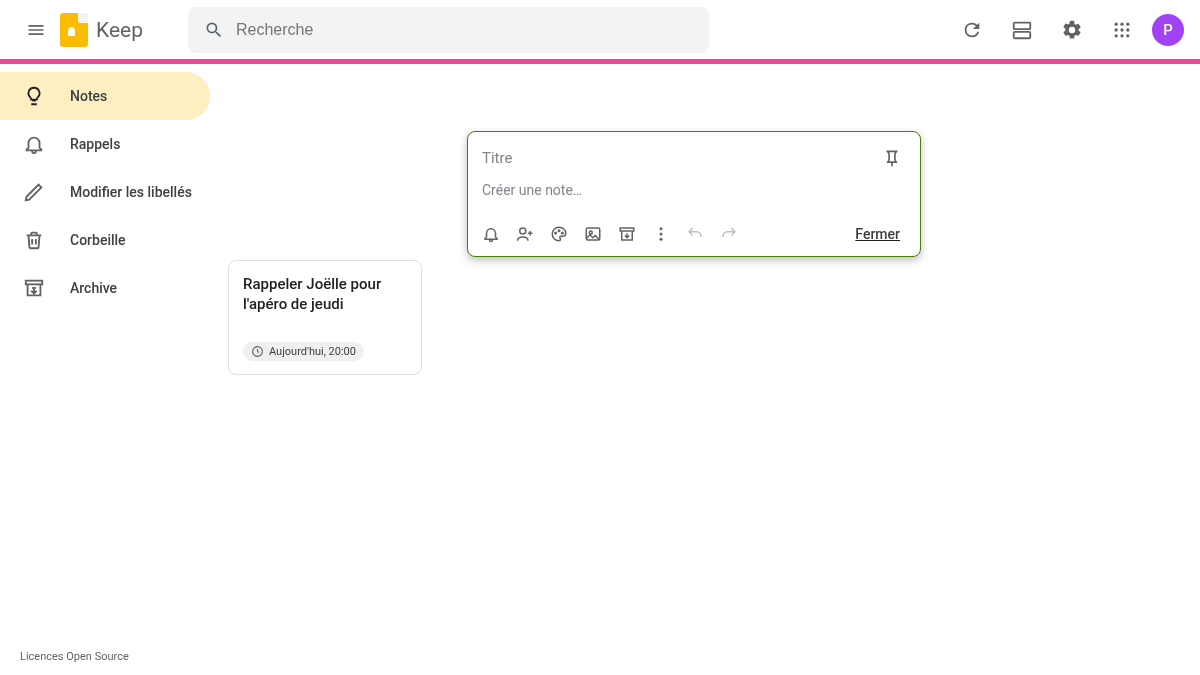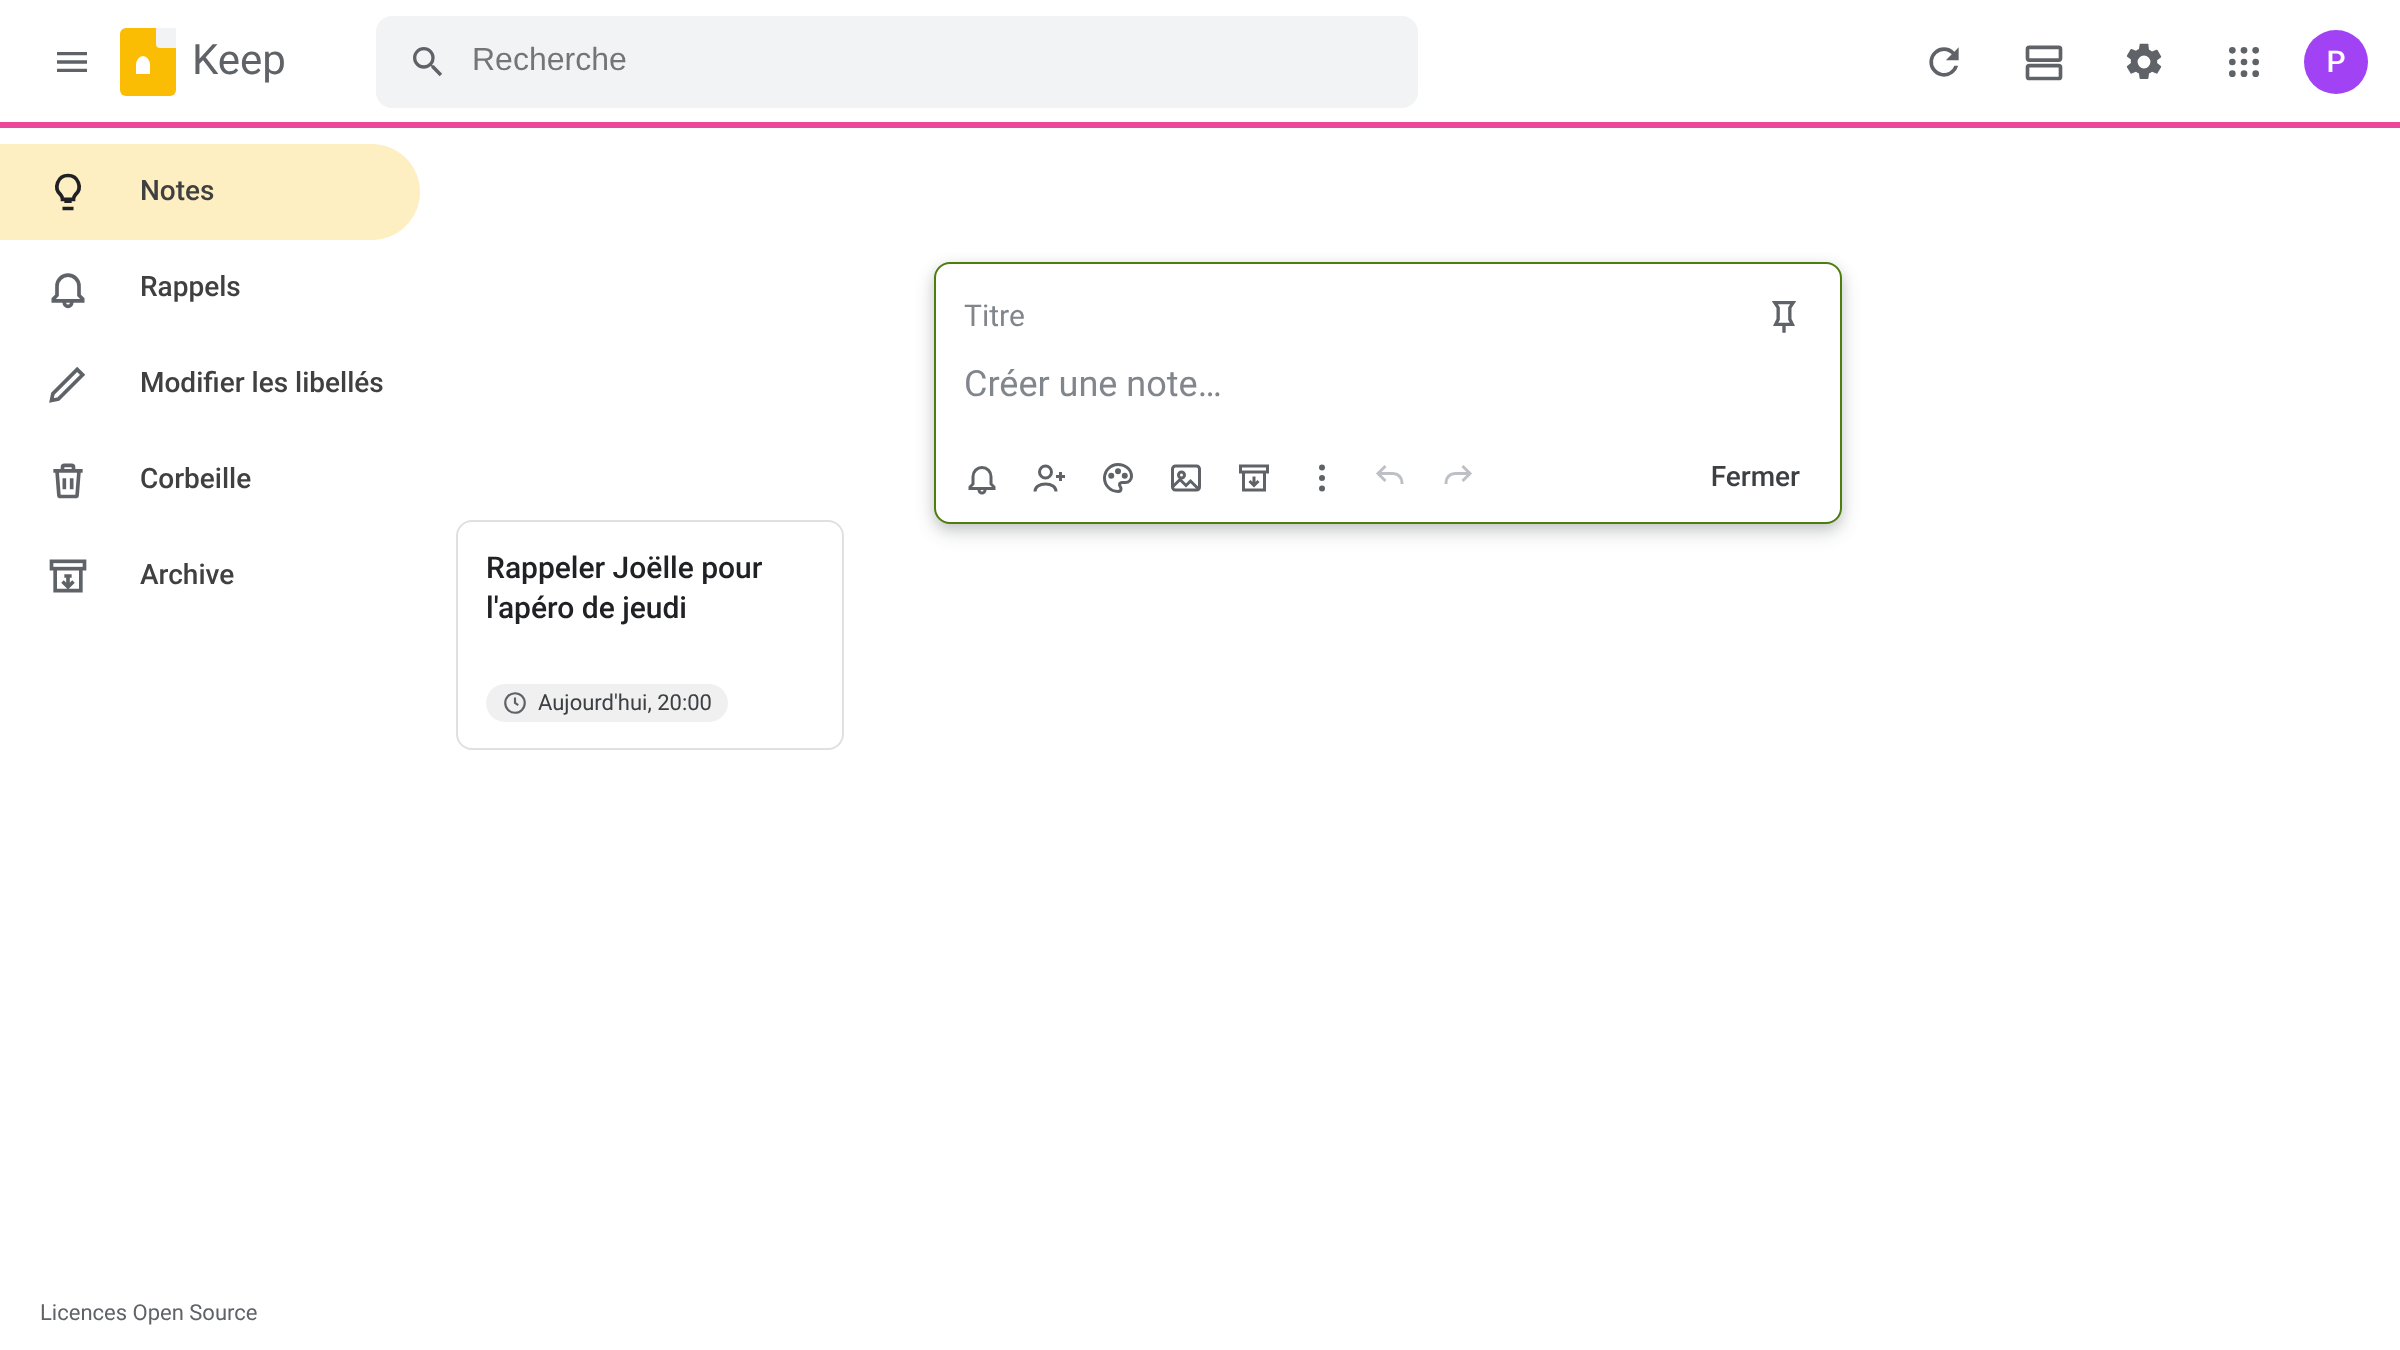--- a/index.html
+++ b/index.html
@@ -8,21 +8,21 @@
     background: #fff;
     color: #202124;
     width: 1200px;
     height: 675px;
     overflow: hidden;
     position: relative;
   }
   
   .header {
     height: 64px;
-    border-bottom: 3px solid #ec4899;
+    border-bottom: 5px solid #ec4899;
     display: flex;
     align-items: center;
     padding: 0 16px;
     position: relative;
   }
   .menu-btn {
     width: 40px;
     height: 40px;
     border-radius: 50%;
     display: flex;
@@ -200,28 +200,29 @@
     width: 28px;
     height: 28px;
     display: flex;
     align-items: center;
     justify-content: center;
     color: #5f6368;
     cursor: pointer;
   }
   .compose-body {
     padding: 4px 14px 18px 14px;
-    font-size: 18px;
+    font-size: 14px;
     color: #80868b;
   }
   .compose-toolbar {
     height: 36px;
     display: flex;
     align-items: center;
     padding: 0 6px;
+    text-decoration: underline;
   }
   .tb-btn {
     width: 34px;
     height: 34px;
     display: flex;
     align-items: center;
     justify-content: center;
     color: #5f6368;
     cursor: pointer;
     border-radius: 50%;

